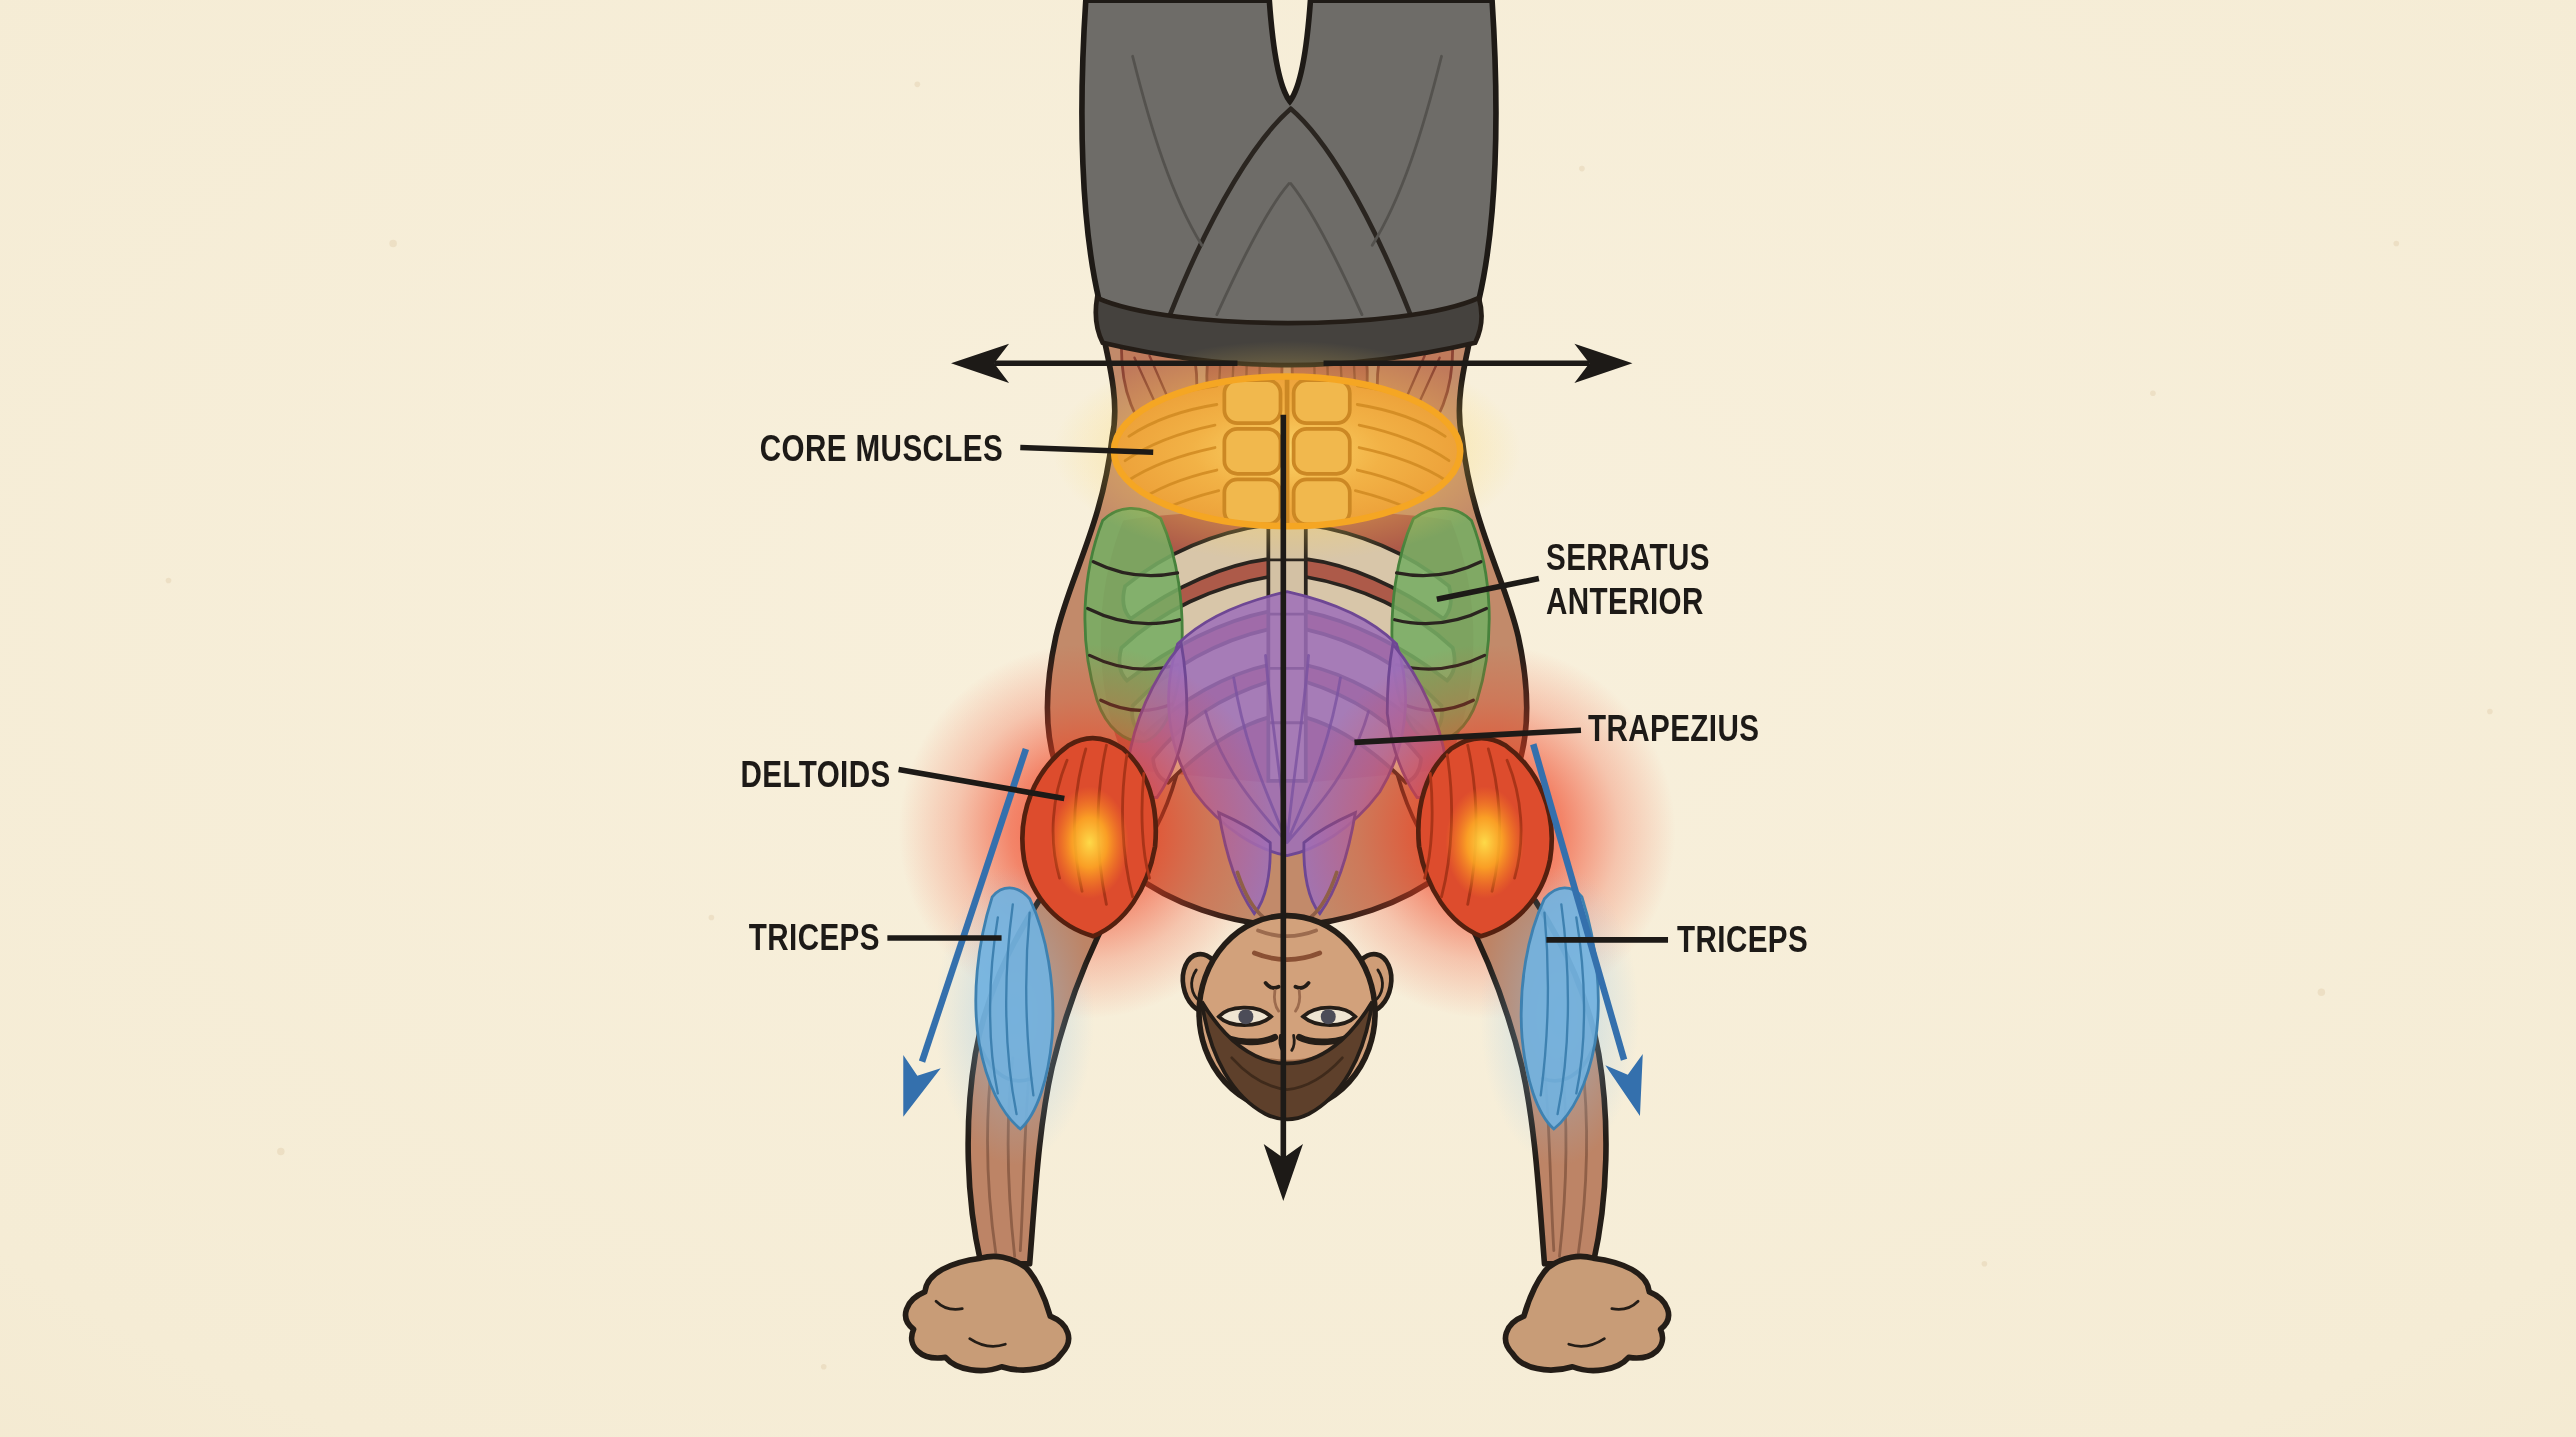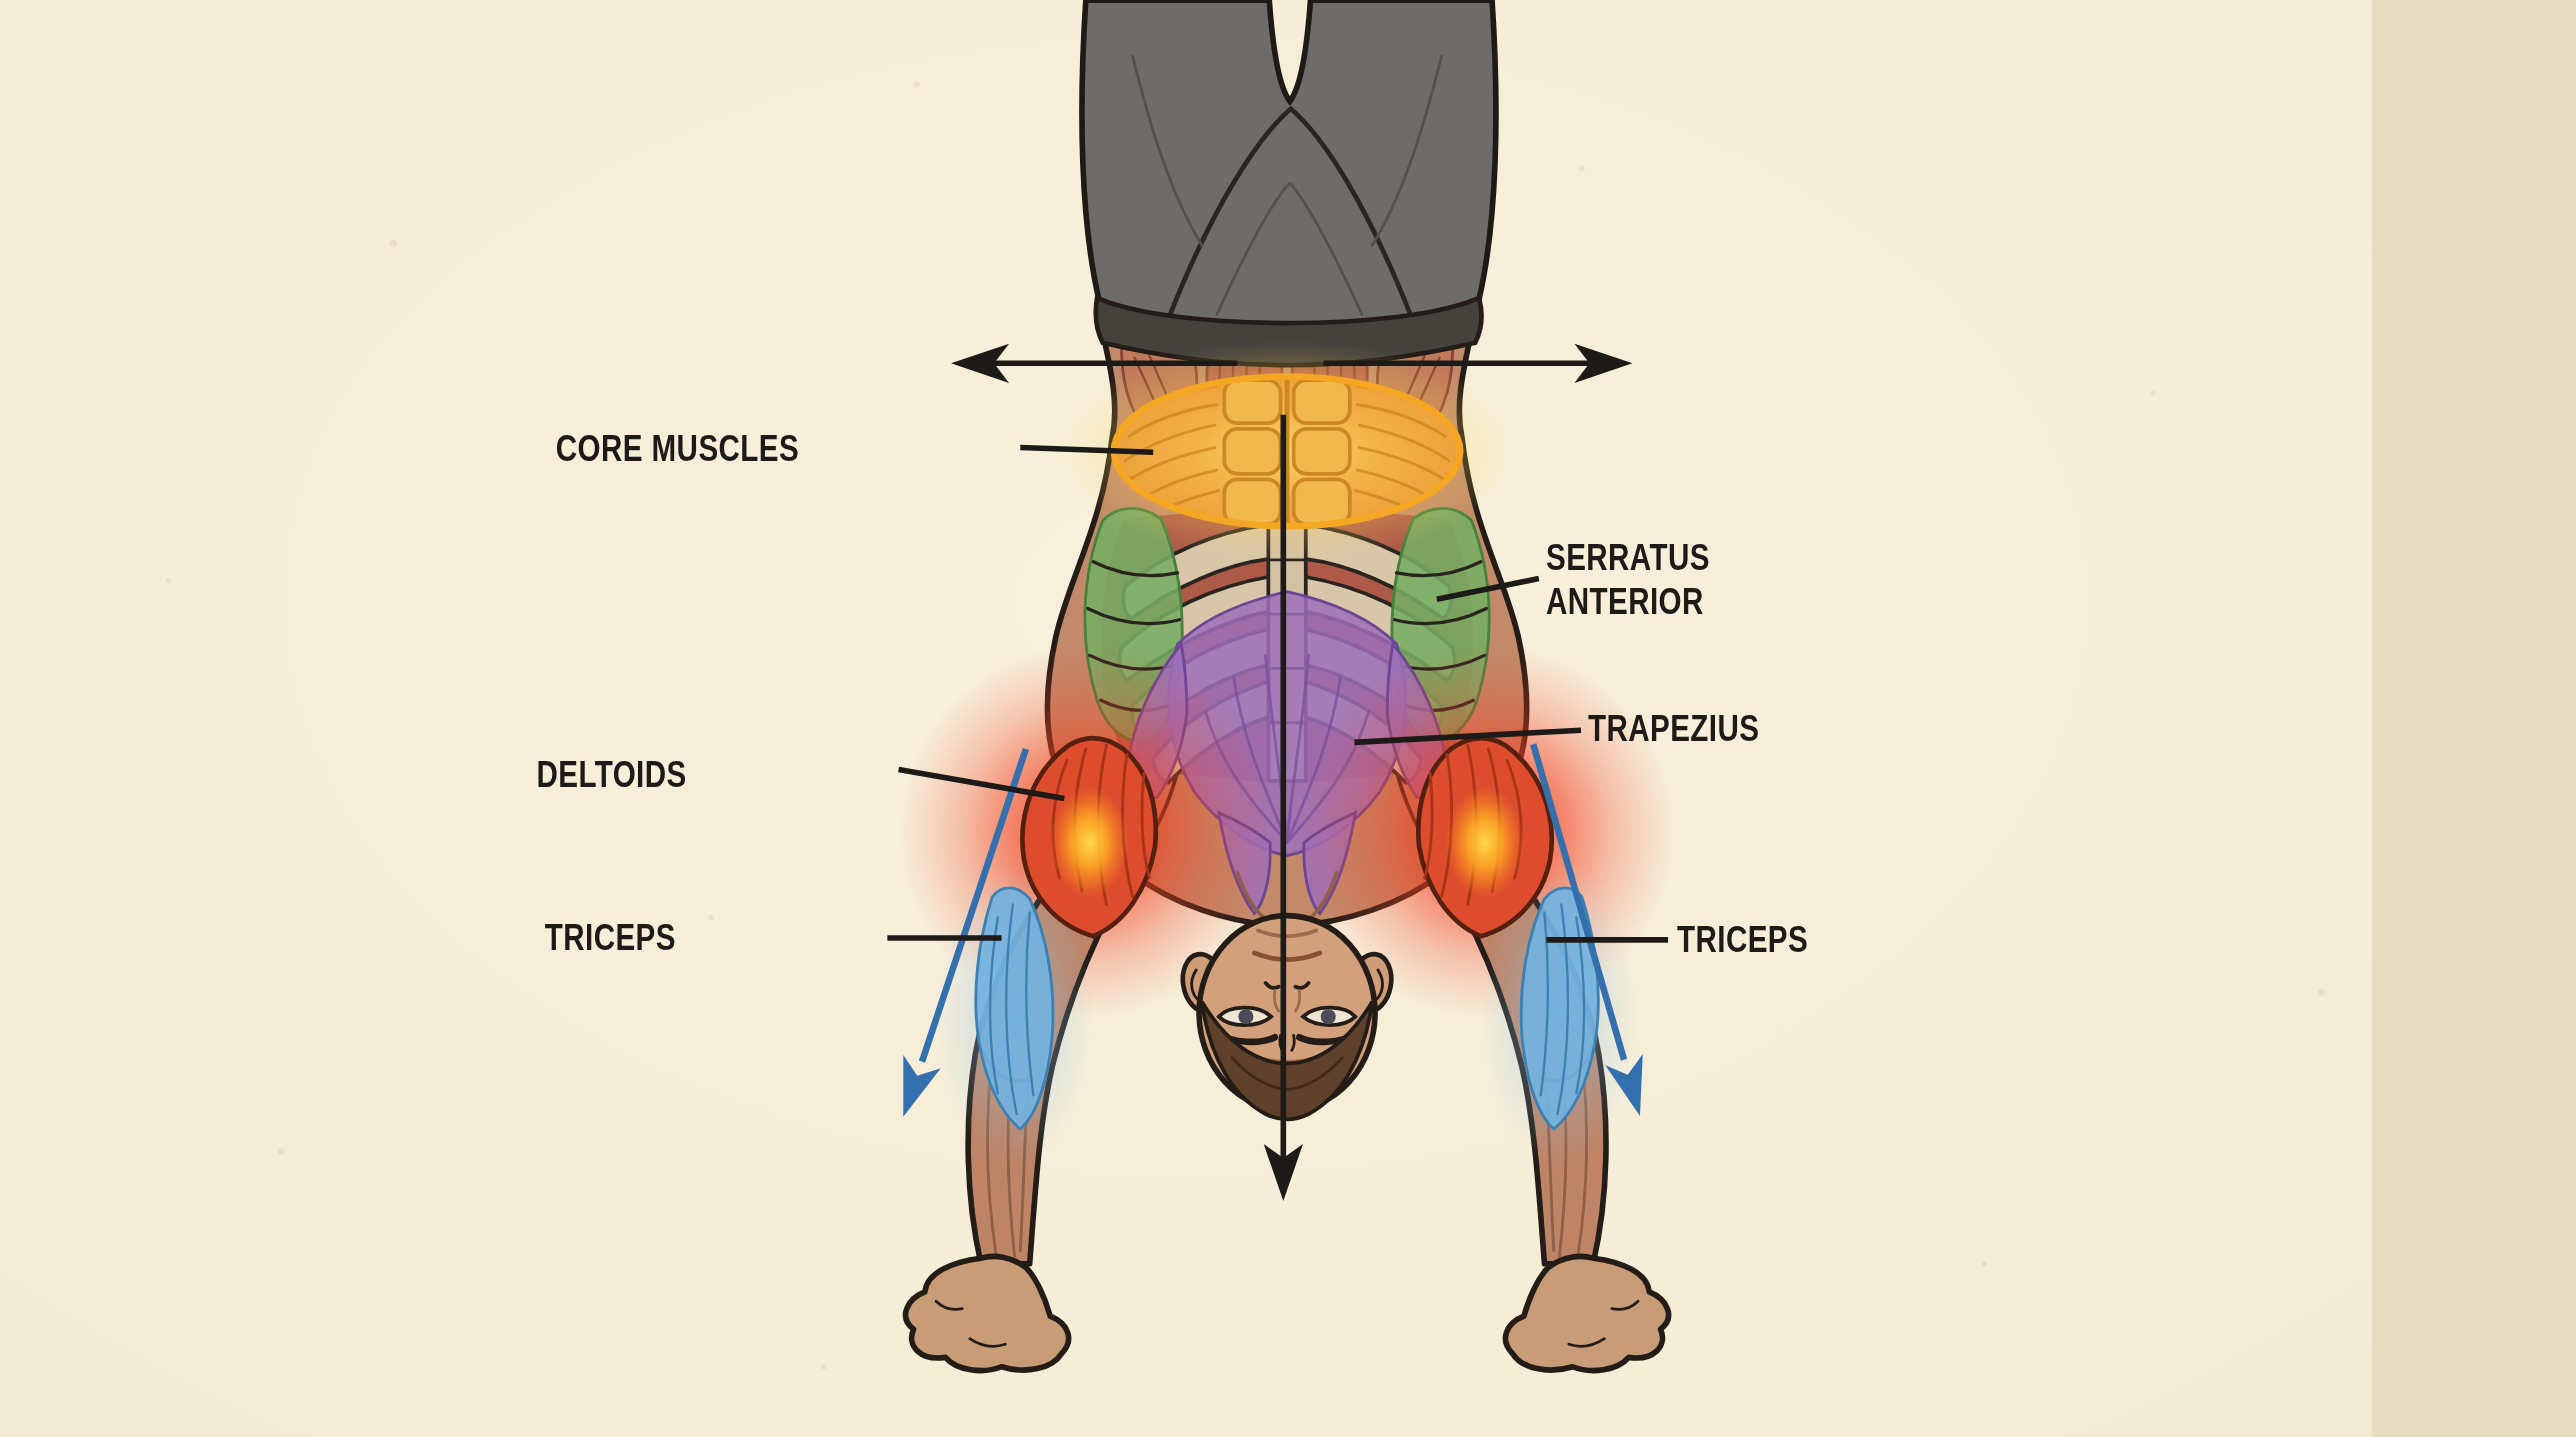--- a/index.html
+++ b/index.html
@@ -1,17 +1,17 @@
 <!DOCTYPE html>
 <html style="font-size:15px"><head>
 <meta charset="utf-8">
 <style>
   html,body{margin:0;padding:0;background:#e8dcc0;}
   .scene{
-    position:relative;width:2372px;height:1438px;overflow:hidden;
+    position:relative;width:2576px;height:1438px;overflow:hidden;
     background:radial-gradient(120% 125% at 50% 42%, #f8f0dc 0%, #f5ecd5 55%, #eee1c2 100%);
     font-family:"Liberation Sans",sans-serif;
   }
   .scene svg{position:absolute;left:0;top:0;}
   .lbl{
     position:absolute;
     font:700 37px/44px "Liberation Sans",sans-serif;
     color:#1d1a17;letter-spacing:0.5px;white-space:nowrap;
   }
   .lbl.r{text-align:right;transform:scaleX(.8);transform-origin:100% 50%;}

